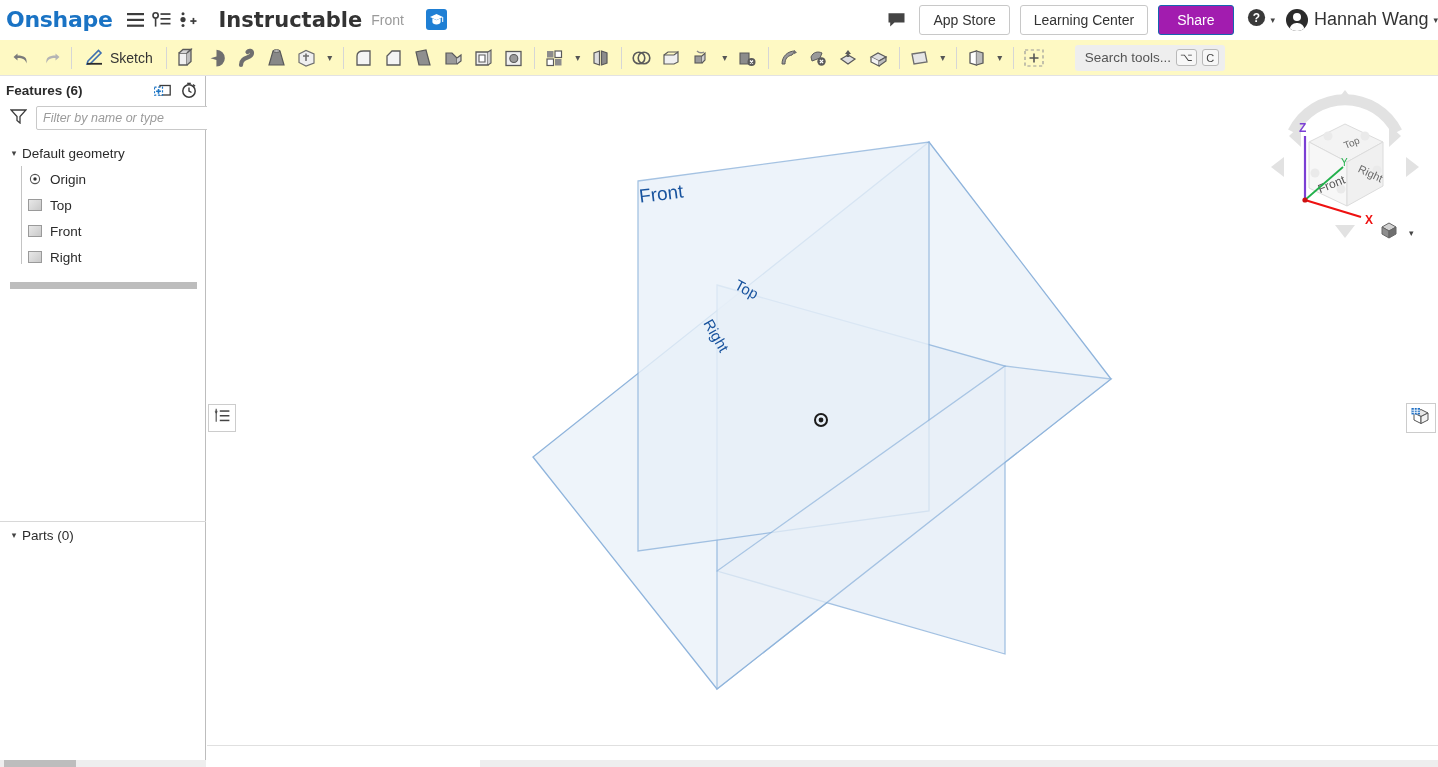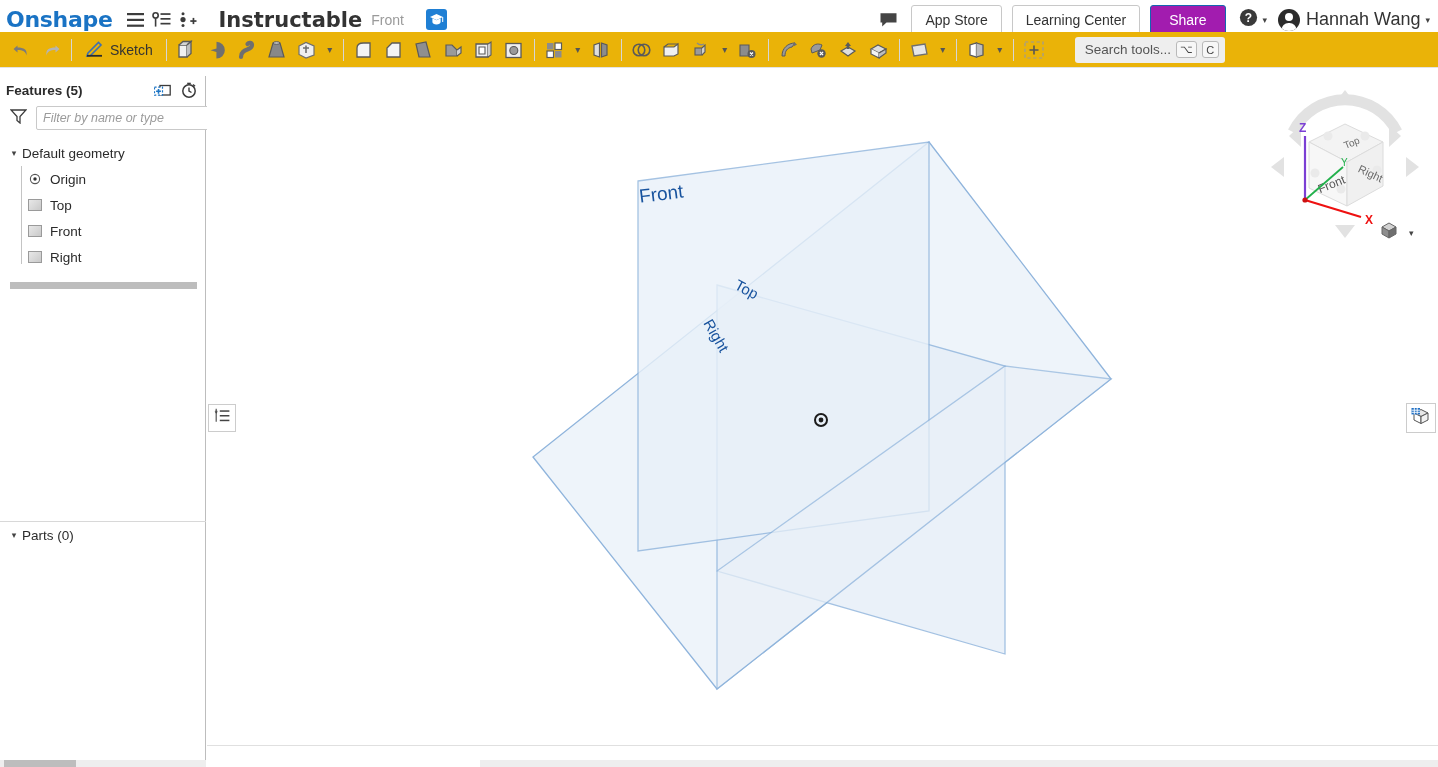--- a/index.html
+++ b/index.html
@@ -32,21 +32,21 @@
   .doc-title {
     font-size: 21px; font-weight: bold; color: #333; margin-left: 18px;
     font-family: "DejaVu Sans", sans-serif;
   }
   .doc-branch { font-size: 14px; color: #9a9a9a; margin-left: 9px; }
   .edu-badge {
     width: 21px; height: 21px; background: #1f7fd4; border-radius: 3px;
     margin-left: 22px; display: flex; align-items: center; justify-content: center;
   }
   .hdr-right {
-    margin-left: auto; display: flex; align-items: center; gap: 0px; padding-right: 8px;
+    margin-left: auto; display: flex; align-items: center; gap: 0px; padding-right: 0;
   }
   .pill-btn {
     height: 30px; padding: 0 13px; border: 1px solid #c8c8c8; background: #fff;
     border-radius: 3px; font-size: 14px; color: #333; cursor: pointer;
     display: flex; align-items: center; margin-left: 10px;
     font-family: "Liberation Sans", sans-serif;
   }
   .share-btn {
     height: 30px; padding: 0 18px; border: 1px solid #1565b0; background: #a21caf;
     border-radius: 3px; font-size: 14px; color: #fff; cursor: pointer;
@@ -64,22 +64,22 @@
   }
   .avatar::before {
     content: ""; position: absolute; left: 50%; top: 14px; transform: translateX(-50%);
     width: 15px; height: 10px; border-radius: 7px 7px 0 0; background: #fff;
   }
   .user-name { font-size: 18px; color: #333; }
   .caret { margin-left: 5px; font-size: 9px; color: #444; }
 
   
   .toolbar {
-    position: absolute; left: 0; top: 32px; width: 1438px; height: 36px;
-    background: #eab308; display: flex; align-items: center;
+    position: absolute; left: 0; top: 40px; width: 1438px; height: 36px;
+    background: #fef9c3; display: flex; align-items: center;
     border-bottom: 1px solid #e3e3e3;
   }
   .tb-btn {
     width: 30px; height: 30px; display: flex; align-items: center; justify-content: center;
     cursor: pointer; color: #5a5a5a; flex: none;
   }
   .tb-sep { width: 1px; height: 22px; background: #d6d6d6; margin: 0 5px; flex: none; }
   .sketch-btn {
     display: flex; align-items: center; gap: 5px; height: 28px; padding: 0 8px;
     cursor: pointer; font-size: 14px; color: #333; flex: none;
@@ -463,21 +463,21 @@
 
     <div class="search-box">
       <span class="search-text">Search tools...</span>
       <span class="kbd">⌥</span>
       <span class="kbd">C</span>
     </div>
   </div>
 
   <div class="left-panel">
     <div class="feat-header">
-      <span class="feat-title">Features (5)</span>
+      <span class="feat-title">Features (6)</span>
       <span class="feat-header-icons">
         <span class="feat-ic">
           <svg width="17" height="15" viewBox="0 0 17 15">
             <rect x="6" y="2.5" width="10.2" height="9.5" fill="none" stroke="#3b3b3b" stroke-width="1.3"></rect>
             <rect x="0.5" y="4.2" width="8" height="8" fill="#ffffff" stroke="#1a73c4" stroke-width="1.2" stroke-dasharray="2.1 1.6"></rect>
             <path d="M3.7 5.9 L5.3 5.9 L5.3 7.5 L6.9 7.5 L6.9 9.1 L5.3 9.1 L5.3 10.7 L3.7 10.7 L3.7 9.1 L2.1 9.1 L2.1 7.5 L3.7 7.5 Z" fill="#1a73c4"></path>
           </svg>
         </span>
         <span class="feat-ic">
           <svg width="16" height="16" viewBox="0 0 16 16">

